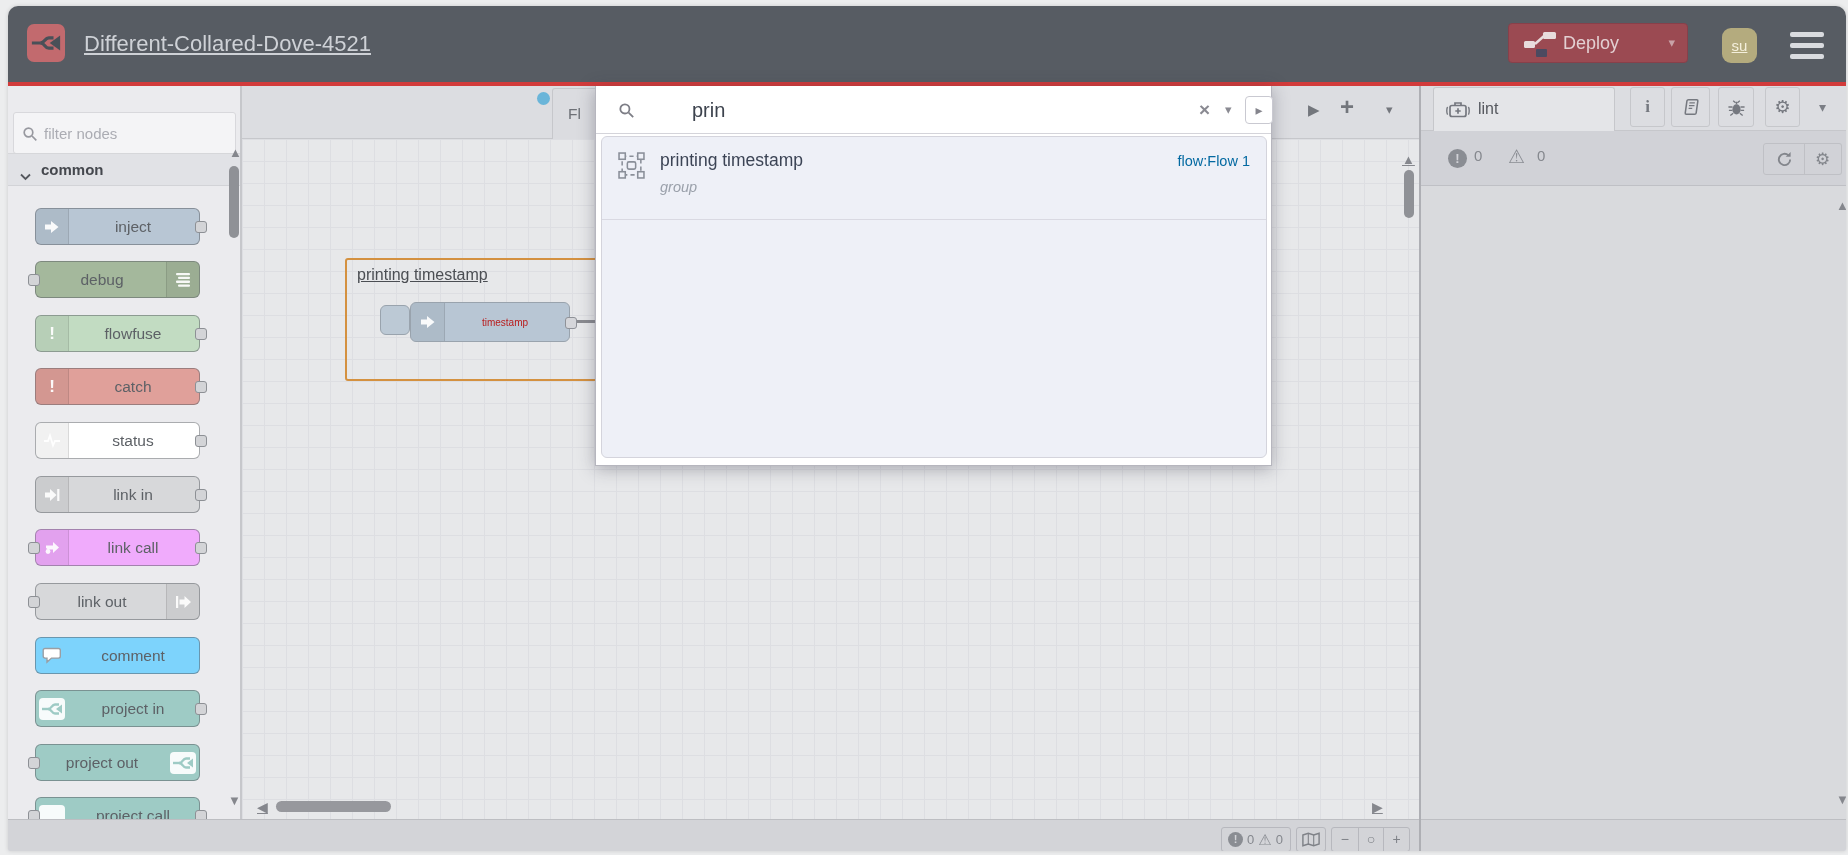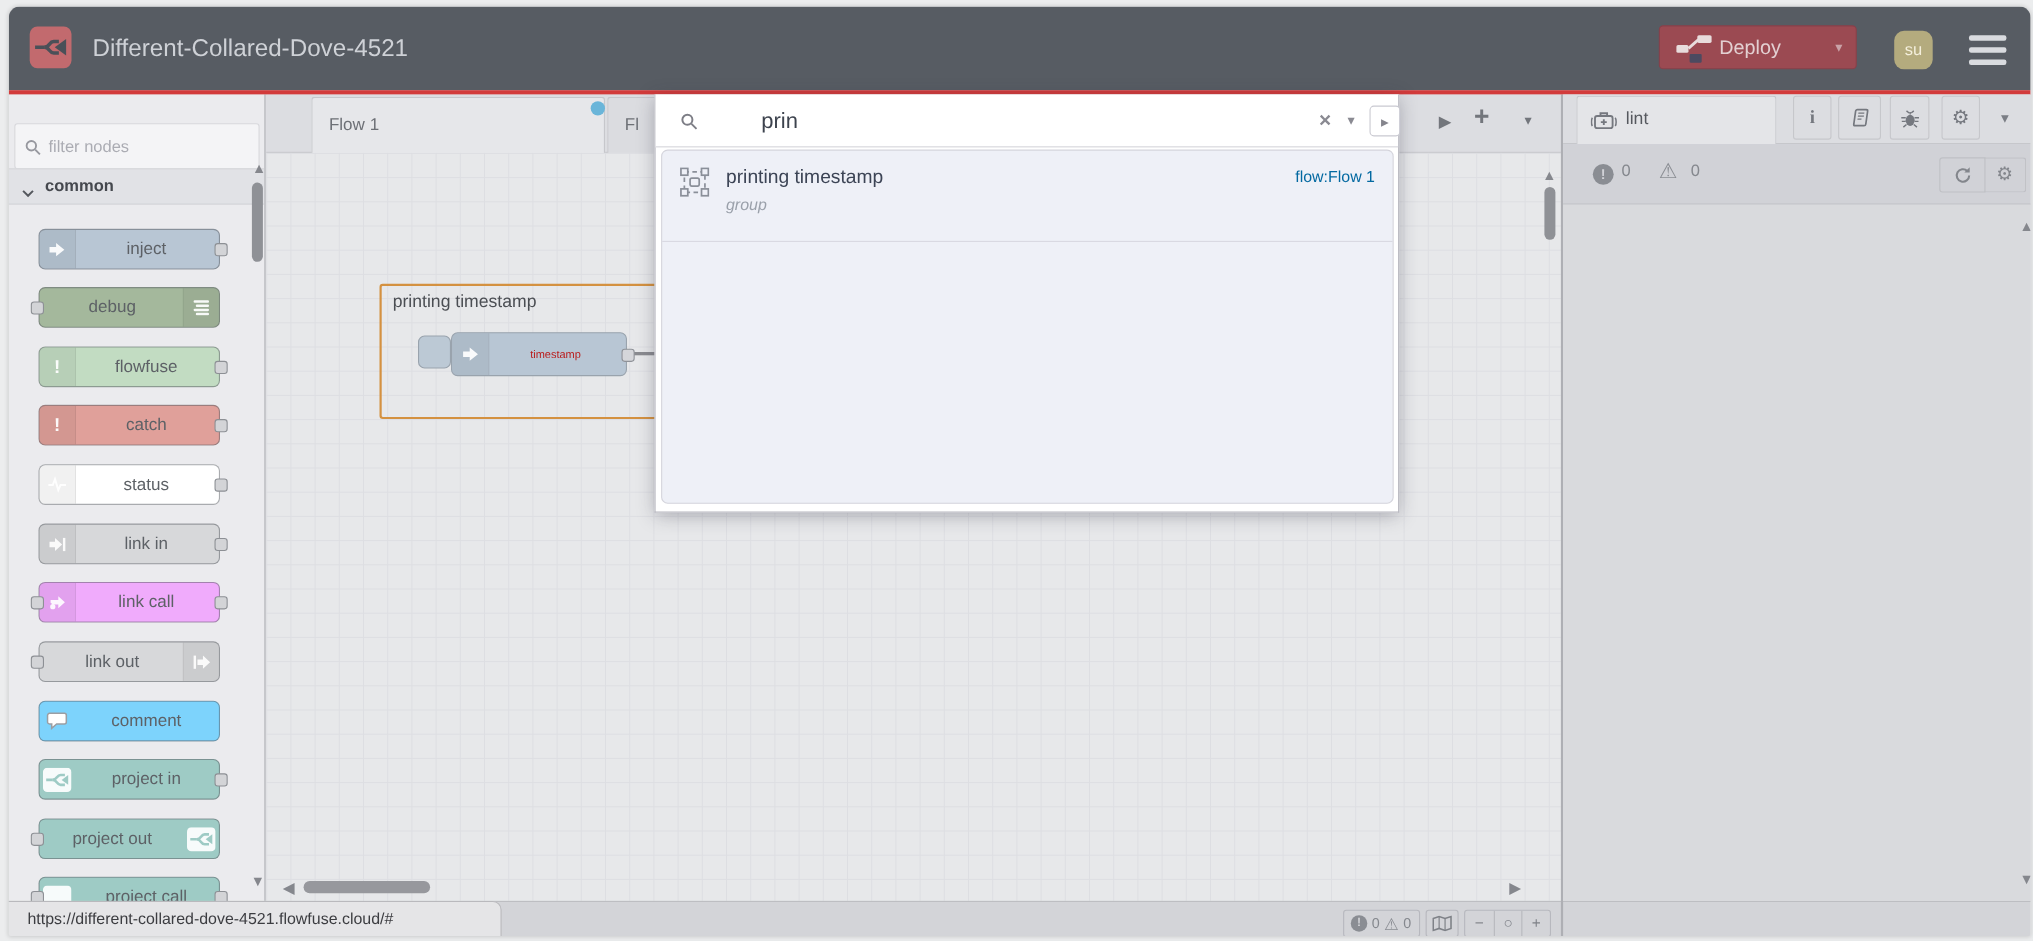--- a/index.html
+++ b/index.html
@@ -1,18 +1,18 @@
 <!DOCTYPE html>
 <html><head>
 <meta charset="utf-8">
 <style>
   html,body{margin:0;padding:0;width:1848px;height:855px;overflow:hidden;background:#ecedee;
     font-family:"Liberation Sans","DejaVu Sans",sans-serif;}
   *{box-sizing:border-box;}
-  .abs{position:absolute;}
+  .abs{position:absolute;text-decoration:underline;}
   #app{position:absolute;left:8px;top:6px;width:1838px;height:845px;background:#e7e8ea;
     border-radius:10px 10px 2px 2px;overflow:hidden;box-shadow:0 0 4px rgba(0,0,0,.15);}
 
   
   #header{left:0;top:0;width:1838px;height:76px;background:#575c63;}
   #redline{left:0;top:76px;width:1838px;height:4px;background:#d23b3b;}
   #logo{left:19px;top:18px;width:38px;height:38px;background:#c26a6e;border-radius:7px;
     display:flex;align-items:center;justify-content:center;}
   #apptitle{left:76px;top:0;height:76px;line-height:76px;font-size:22px;color:#ced1d6;}
   #deploy{left:1500px;top:17px;width:180px;height:40px;background:#9b4a52;border:1px solid #87404a;
@@ -365,23 +365,20 @@
     </div>
 
     <span class="sarrow" style="left:221px;top:61px">▲</span>
     <div id="pthumb" class="abs" style="position:absolute"></div>
     <span class="sarrow" style="left:220px;top:709px">▼</span>
   </div>
 
   <div class="abs vdivider" style="left:232px;height:733px"></div>
 
   <div id="tabstrip" class="abs">
-    <div id="tab1" class="tab">
-      <span class="tlabel">Flow 1</span>
-    </div>
     <div id="tab2" class="tab">
       <span class="tlabel">Fl</span>
     </div>
     <span class="stripico" style="left:1066px;top:15px;font-size:15px">▶</span>
     <span class="stripico" style="left:1098px;top:7px;font-size:24px;font-weight:bold">+</span>
     <span class="stripico" style="left:1144px;top:16px;font-size:13px">▾</span>
   </div>
   <div id="moddot" class="abs"></div>
 
   <div id="canvas" class="abs"></div>
@@ -418,23 +415,20 @@
         <path d="M7 1v12M13 3v12" stroke="#7f8288" stroke-width="1.2"></path>
       </svg>
     </div>
     <div class="fbox" id="zoombox" style="left:1323px;width:79px">
       <div>−</div>
       <div>○</div>
       <div>+</div>
     </div>
   </div>
 
-  <div id="urltip" class="abs">
-    <span>https://different-collared-dove-4521.flowfuse.cloud/#</span>
-  </div>
 
   <div class="abs vdivider" style="left:1411px;height:765px;background:#aeafb4"></div>
   <div id="sidebar" class="abs">
     <div id="sidetabs">
       <div id="linttab">
         <svg width="24" height="21" viewBox="0 0 24 20">
           <g stroke="#75787f" stroke-width="1.7" fill="none">
             <rect x="4" y="6" width="16" height="11" rx="2"></rect>
             <path d="M9 6V3.5h6V6"></path>
               <path d="M12 8.8v5.4M9.3 11.5h5.4"></path>

